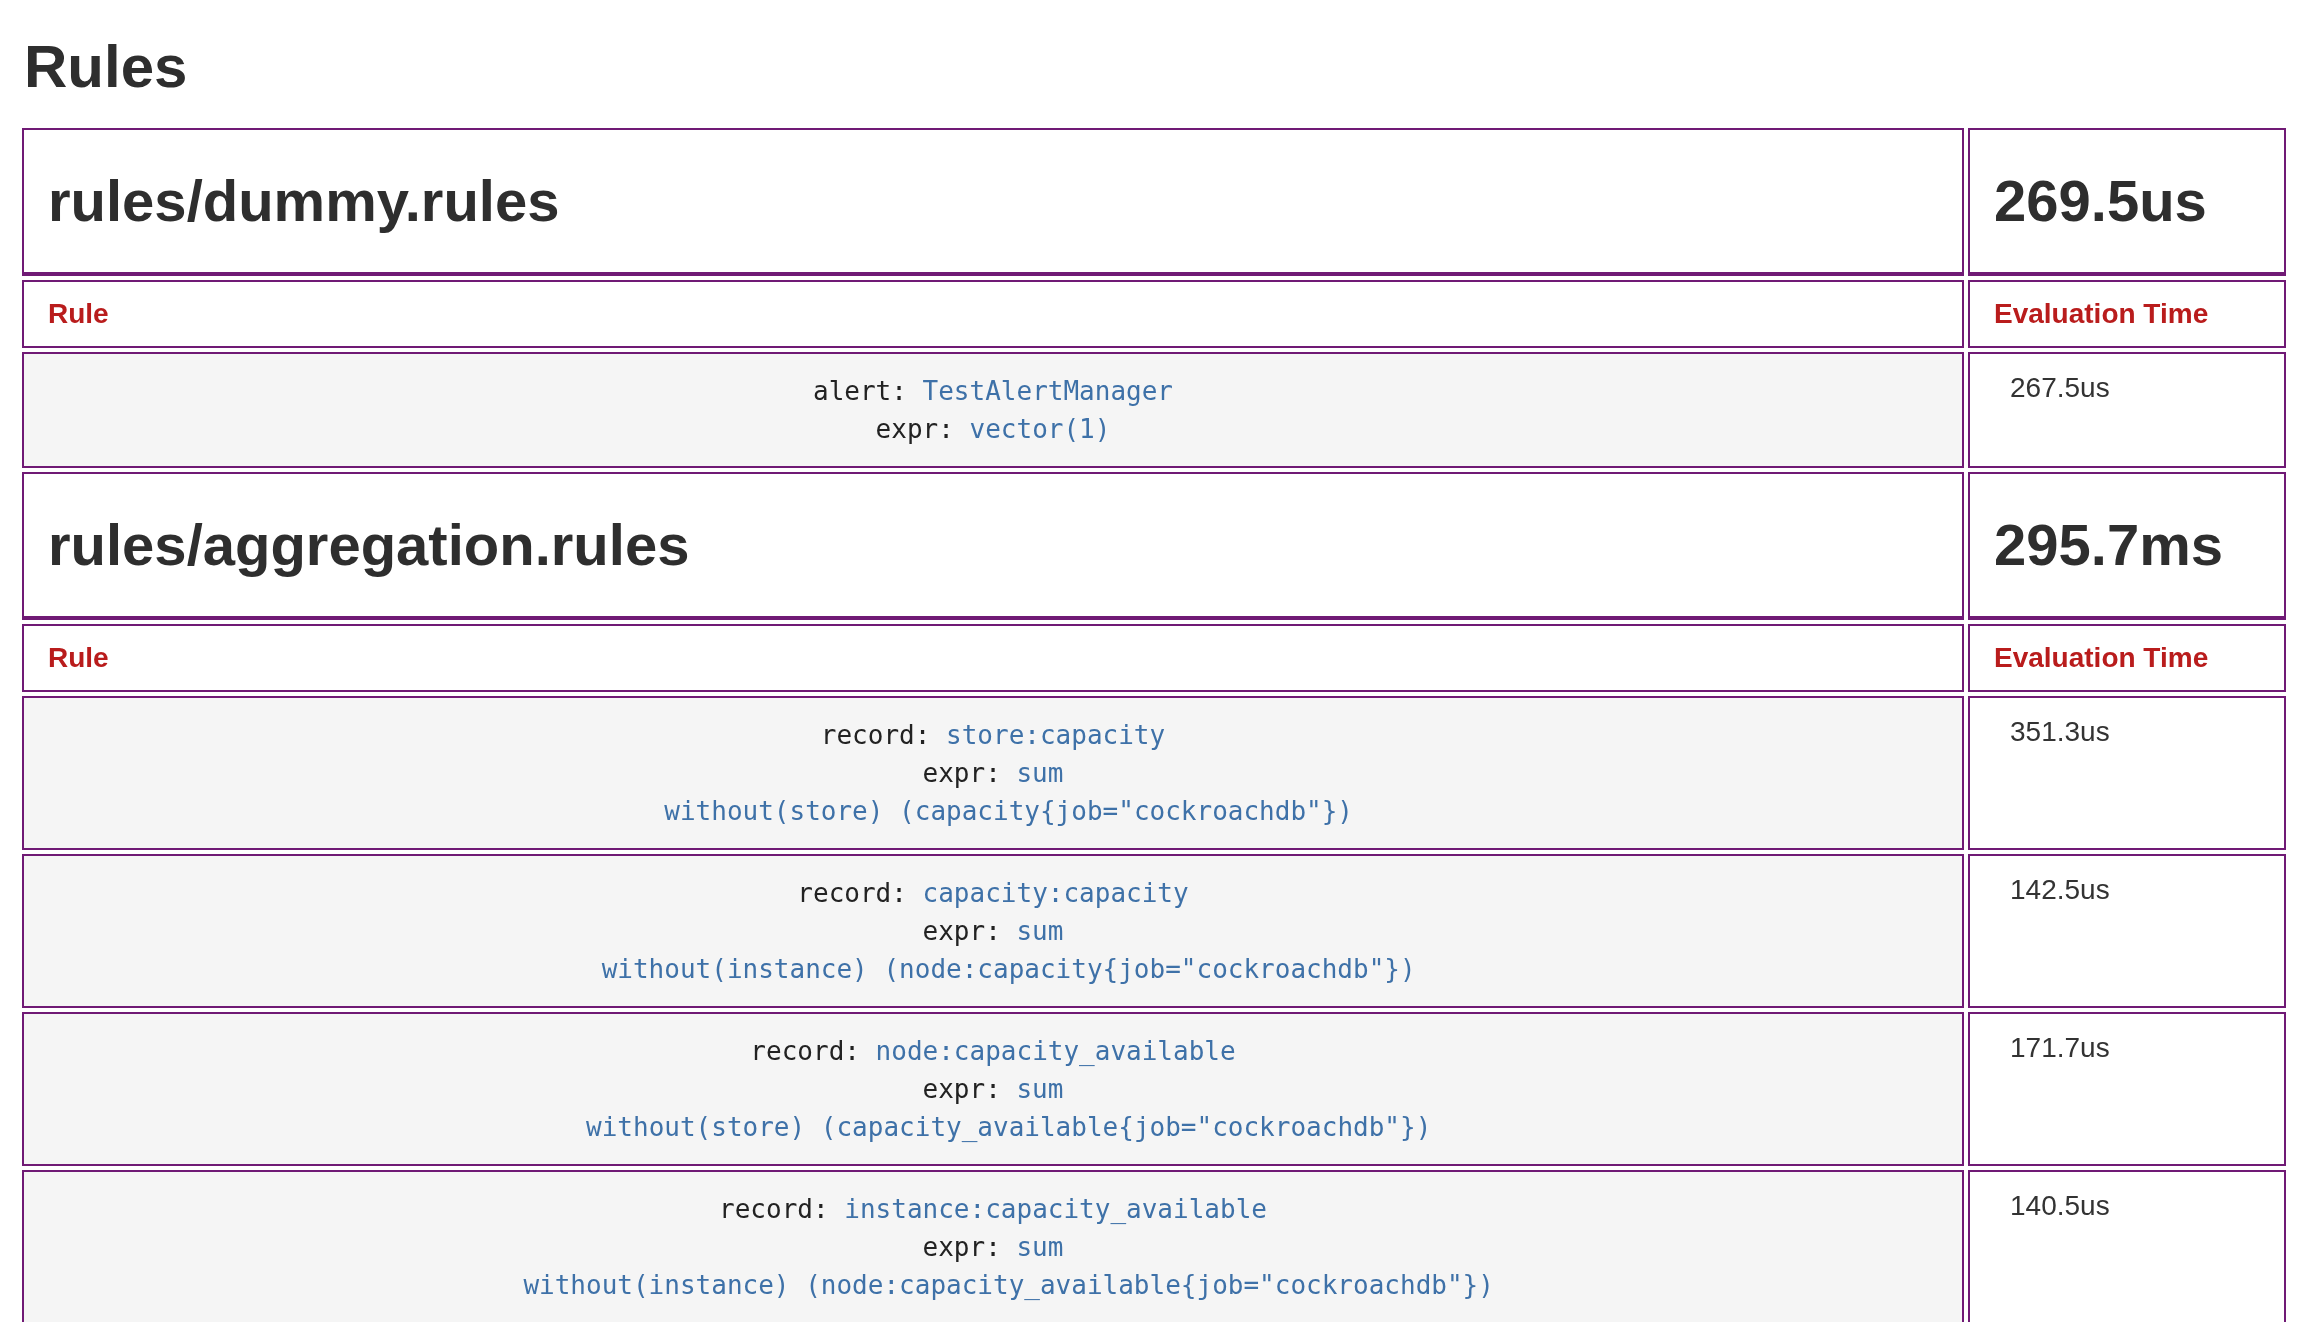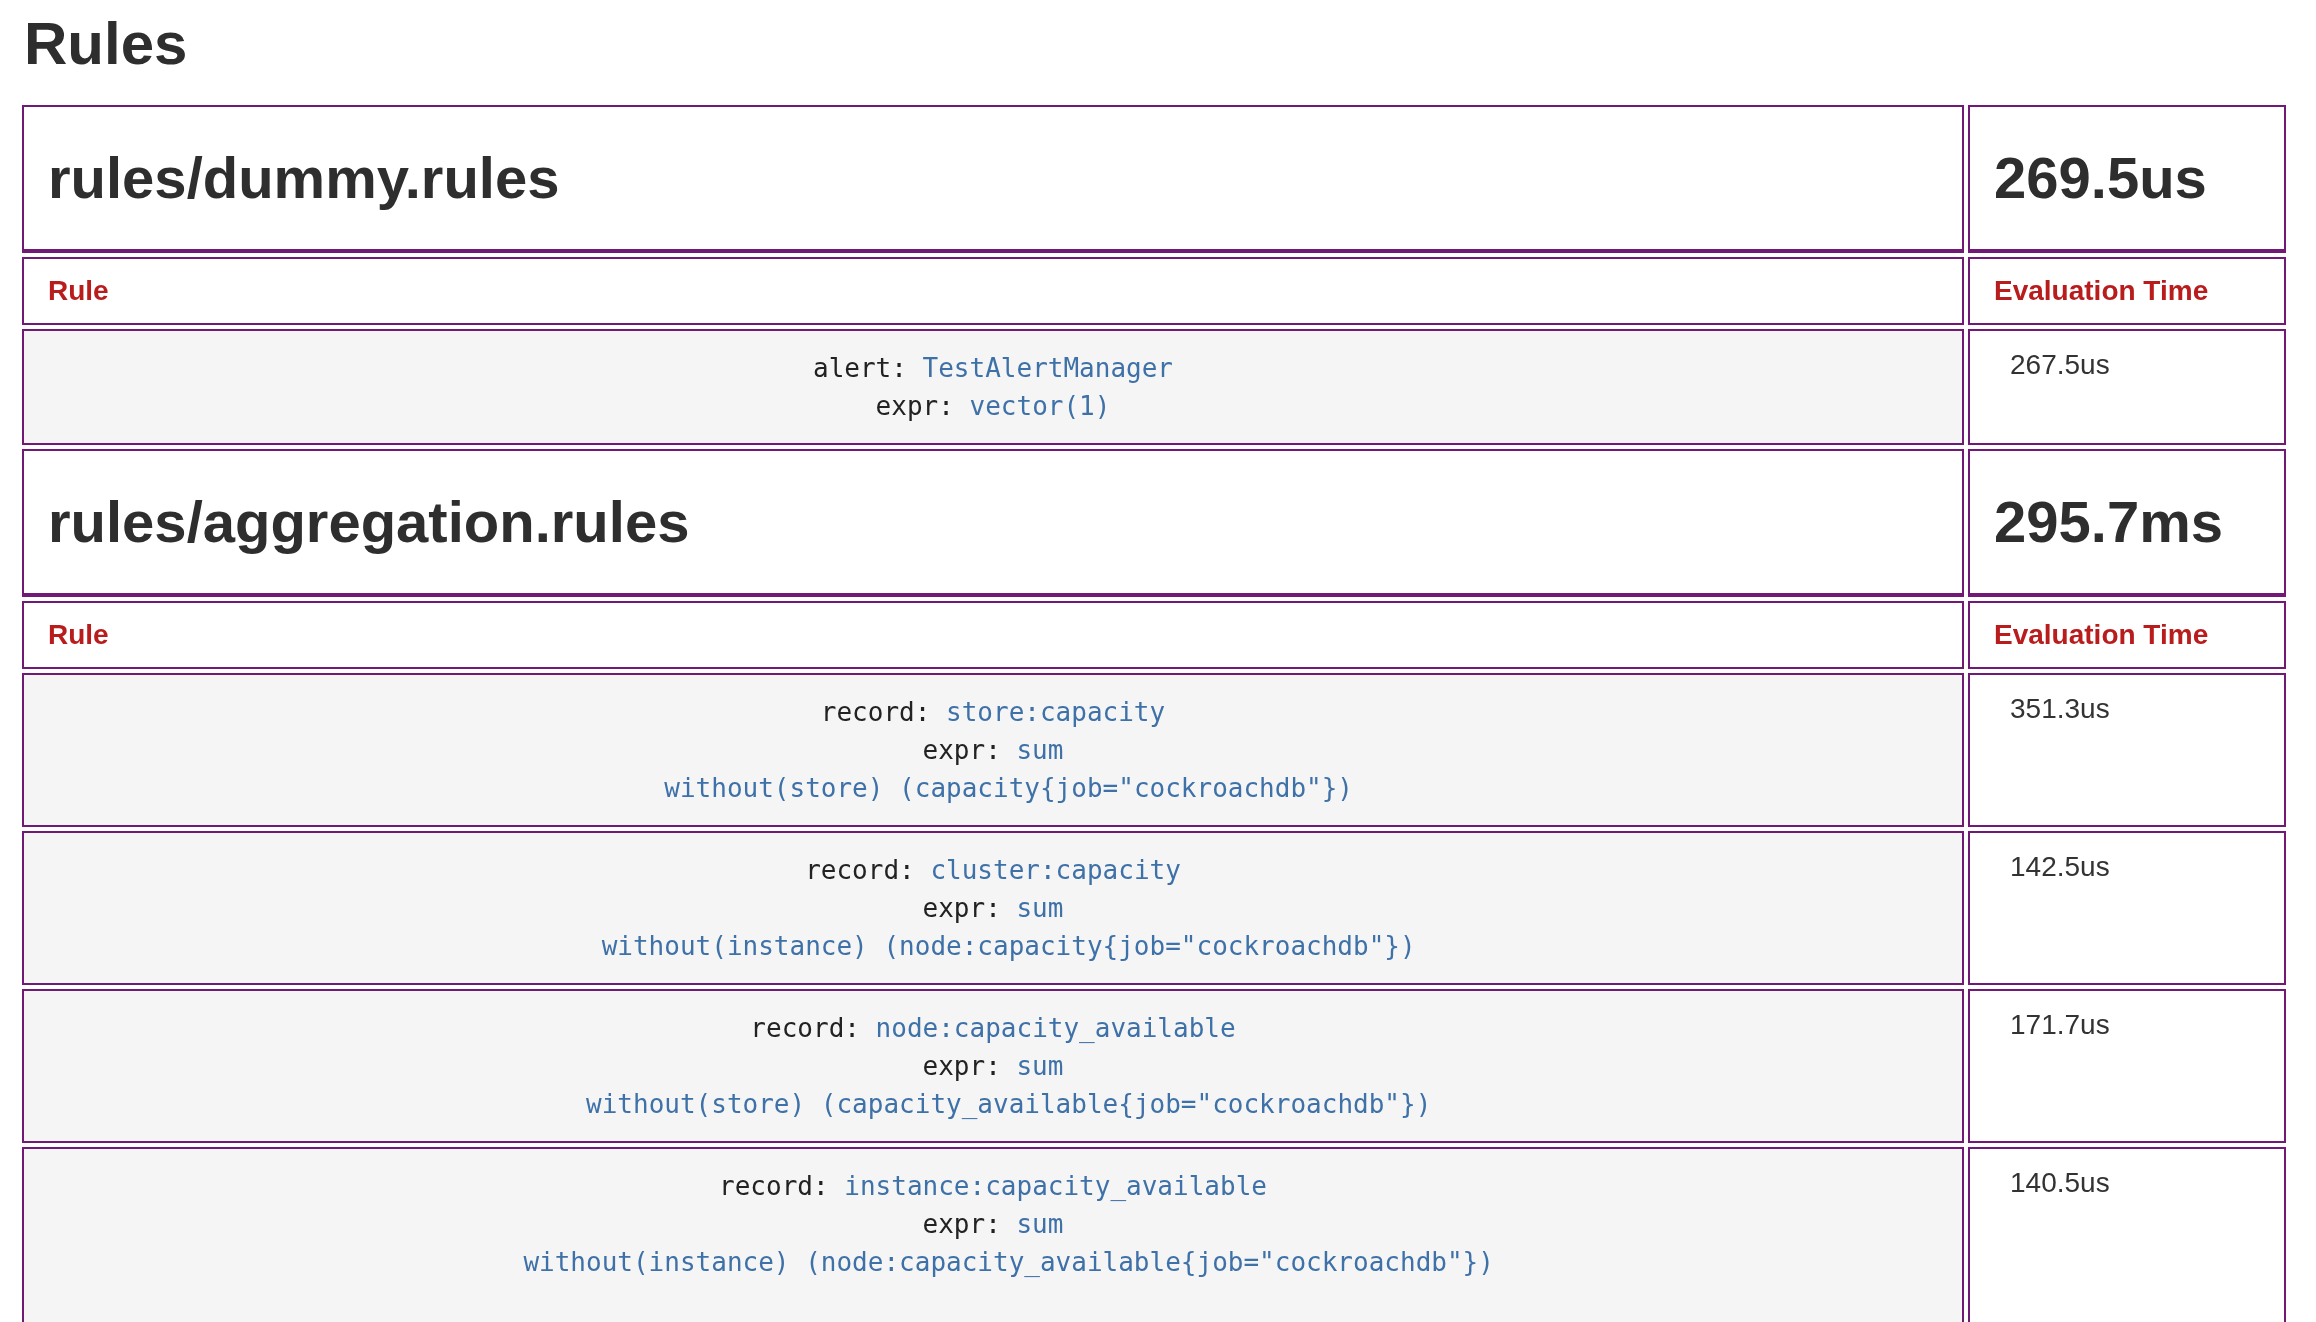--- a/index.html
+++ b/index.html
@@ -15,21 +15,21 @@
     color: #333333;
   }
   .page {
     padding: 0 22px;
   }
   .page-title {
     font-size: 60px;
     line-height: 62px;
     font-weight: bold;
     color: #2e2e2e;
-    margin: 13px 0 26px 2px;
+    margin: 36px 0 26px 2px;
   }
   table.rules-table {
     border-collapse: separate;
     border-spacing: 4px;
     table-layout: fixed;
     width: 2272px;
     margin-left: -4px;
   }
   col.eval-col { width: 318px; }
   td {
@@ -129,21 +129,21 @@
             <div class="line"><span class="k">expr: </span><a class="v">sum</a></div>
             <div class="line"><span class="k">  </span><a class="v">without(store) (capacity{job="cockroachdb"})</a></div>
           </div>
         </td>
         <td class="eval-cell">351.3us</td>
       </tr>
 
       <tr>
         <td class="rule-cell">
           <div class="code">
-            <div class="line"><span class="k">record: </span><a class="v">cluster:capacity</a></div>
+            <div class="line"><span class="k">record: </span><a class="v">capacity:capacity</a></div>
             <div class="line"><span class="k">expr: </span><a class="v">sum</a></div>
             <div class="line"><span class="k">  </span><a class="v">without(instance) (node:capacity{job="cockroachdb"})</a></div>
           </div>
         </td>
         <td class="eval-cell">142.5us</td>
       </tr>
 
       <tr>
         <td class="rule-cell">
           <div class="code">

